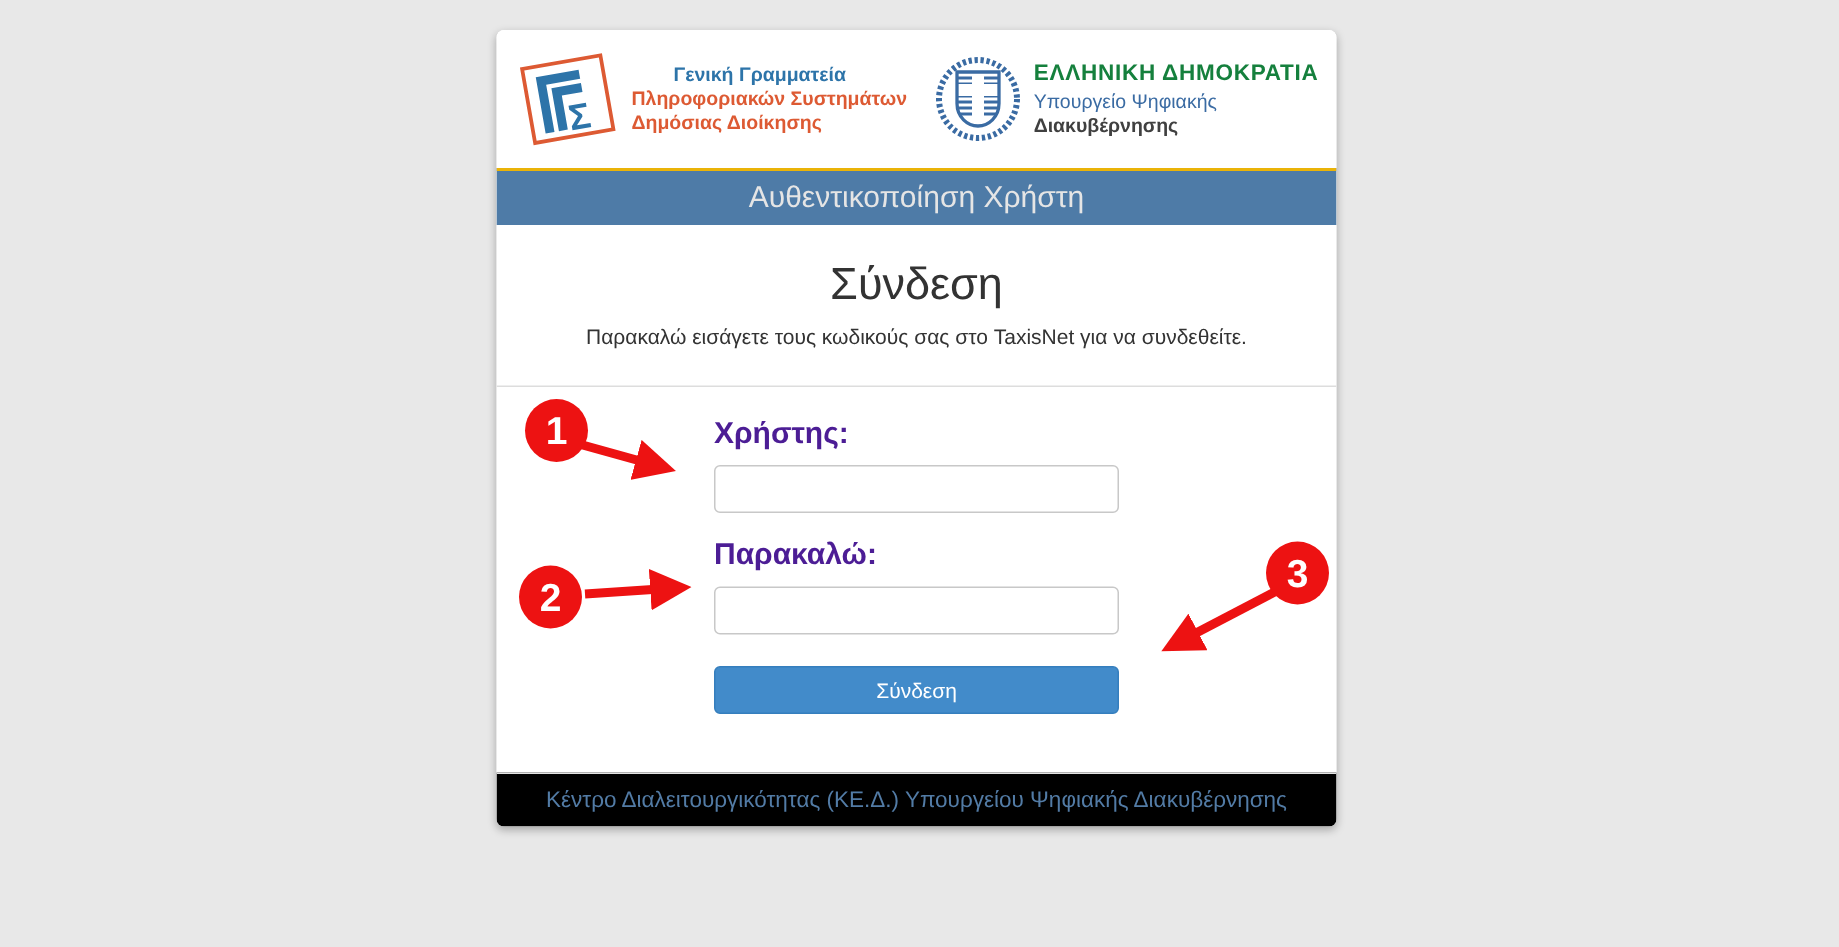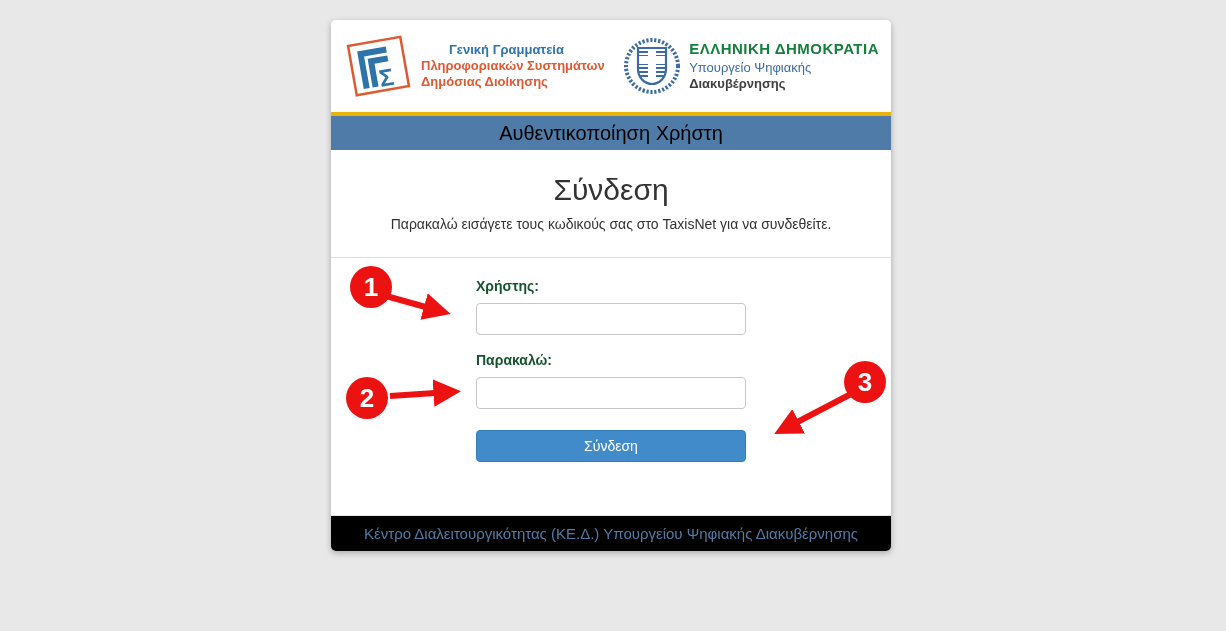--- a/index.html
+++ b/index.html
@@ -35,22 +35,22 @@
   .gsis-line-blue { color: #2d74a9; padding-left: 28px; }
   .gsis-line-orange { color: #dd5a33; }
   .ministry-text { margin-left: 8px; }
   .ministry-line1 { color: #15803d; font-weight: 700; font-size: 15px; letter-spacing: 0.5px; }
   .ministry-line2 { color: #3a6ba3; font-weight: 400; font-size: 13px; line-height: 16px; margin-top: 3px; }
   .ministry-line3 { color: #404040; font-weight: 700; font-size: 13px; line-height: 16px; }
   
   .title-bar {
     height: 38px;
     background: #4e7ba7;
-    border-top: 4px solid #eab308;
-    color: #000000;
+    border-top: 2px solid #eab308;
+    color: #e5e5e5;
     font-size: 20px;
     display: flex;
     align-items: center;
     justify-content: center;
   }
   
   .intro {
     height: 108px;
     text-align: center;
     padding-top: 22px;
@@ -62,23 +62,23 @@
   .intro p b { font-weight: 400; }
   
   .form-area {
     height: 257px;
     padding-top: 20px;
     background: #fff;
   }
   .form-col { width: 270px; margin: 0 auto; }
   .field-label {
     display: block;
-    font-size: 14px;
+    font-size: 20px;
     font-weight: 700;
-    color: #14532d;
+    color: #4c1d95;
     margin-bottom: 9px;
   }
   .text-input {
     display: block;
     width: 270px; height: 32px;
     border: 1px solid #c8c8c8;
     border-radius: 4px;
     padding: 0 10px;
     font-size: 14px;
     color: #333;

